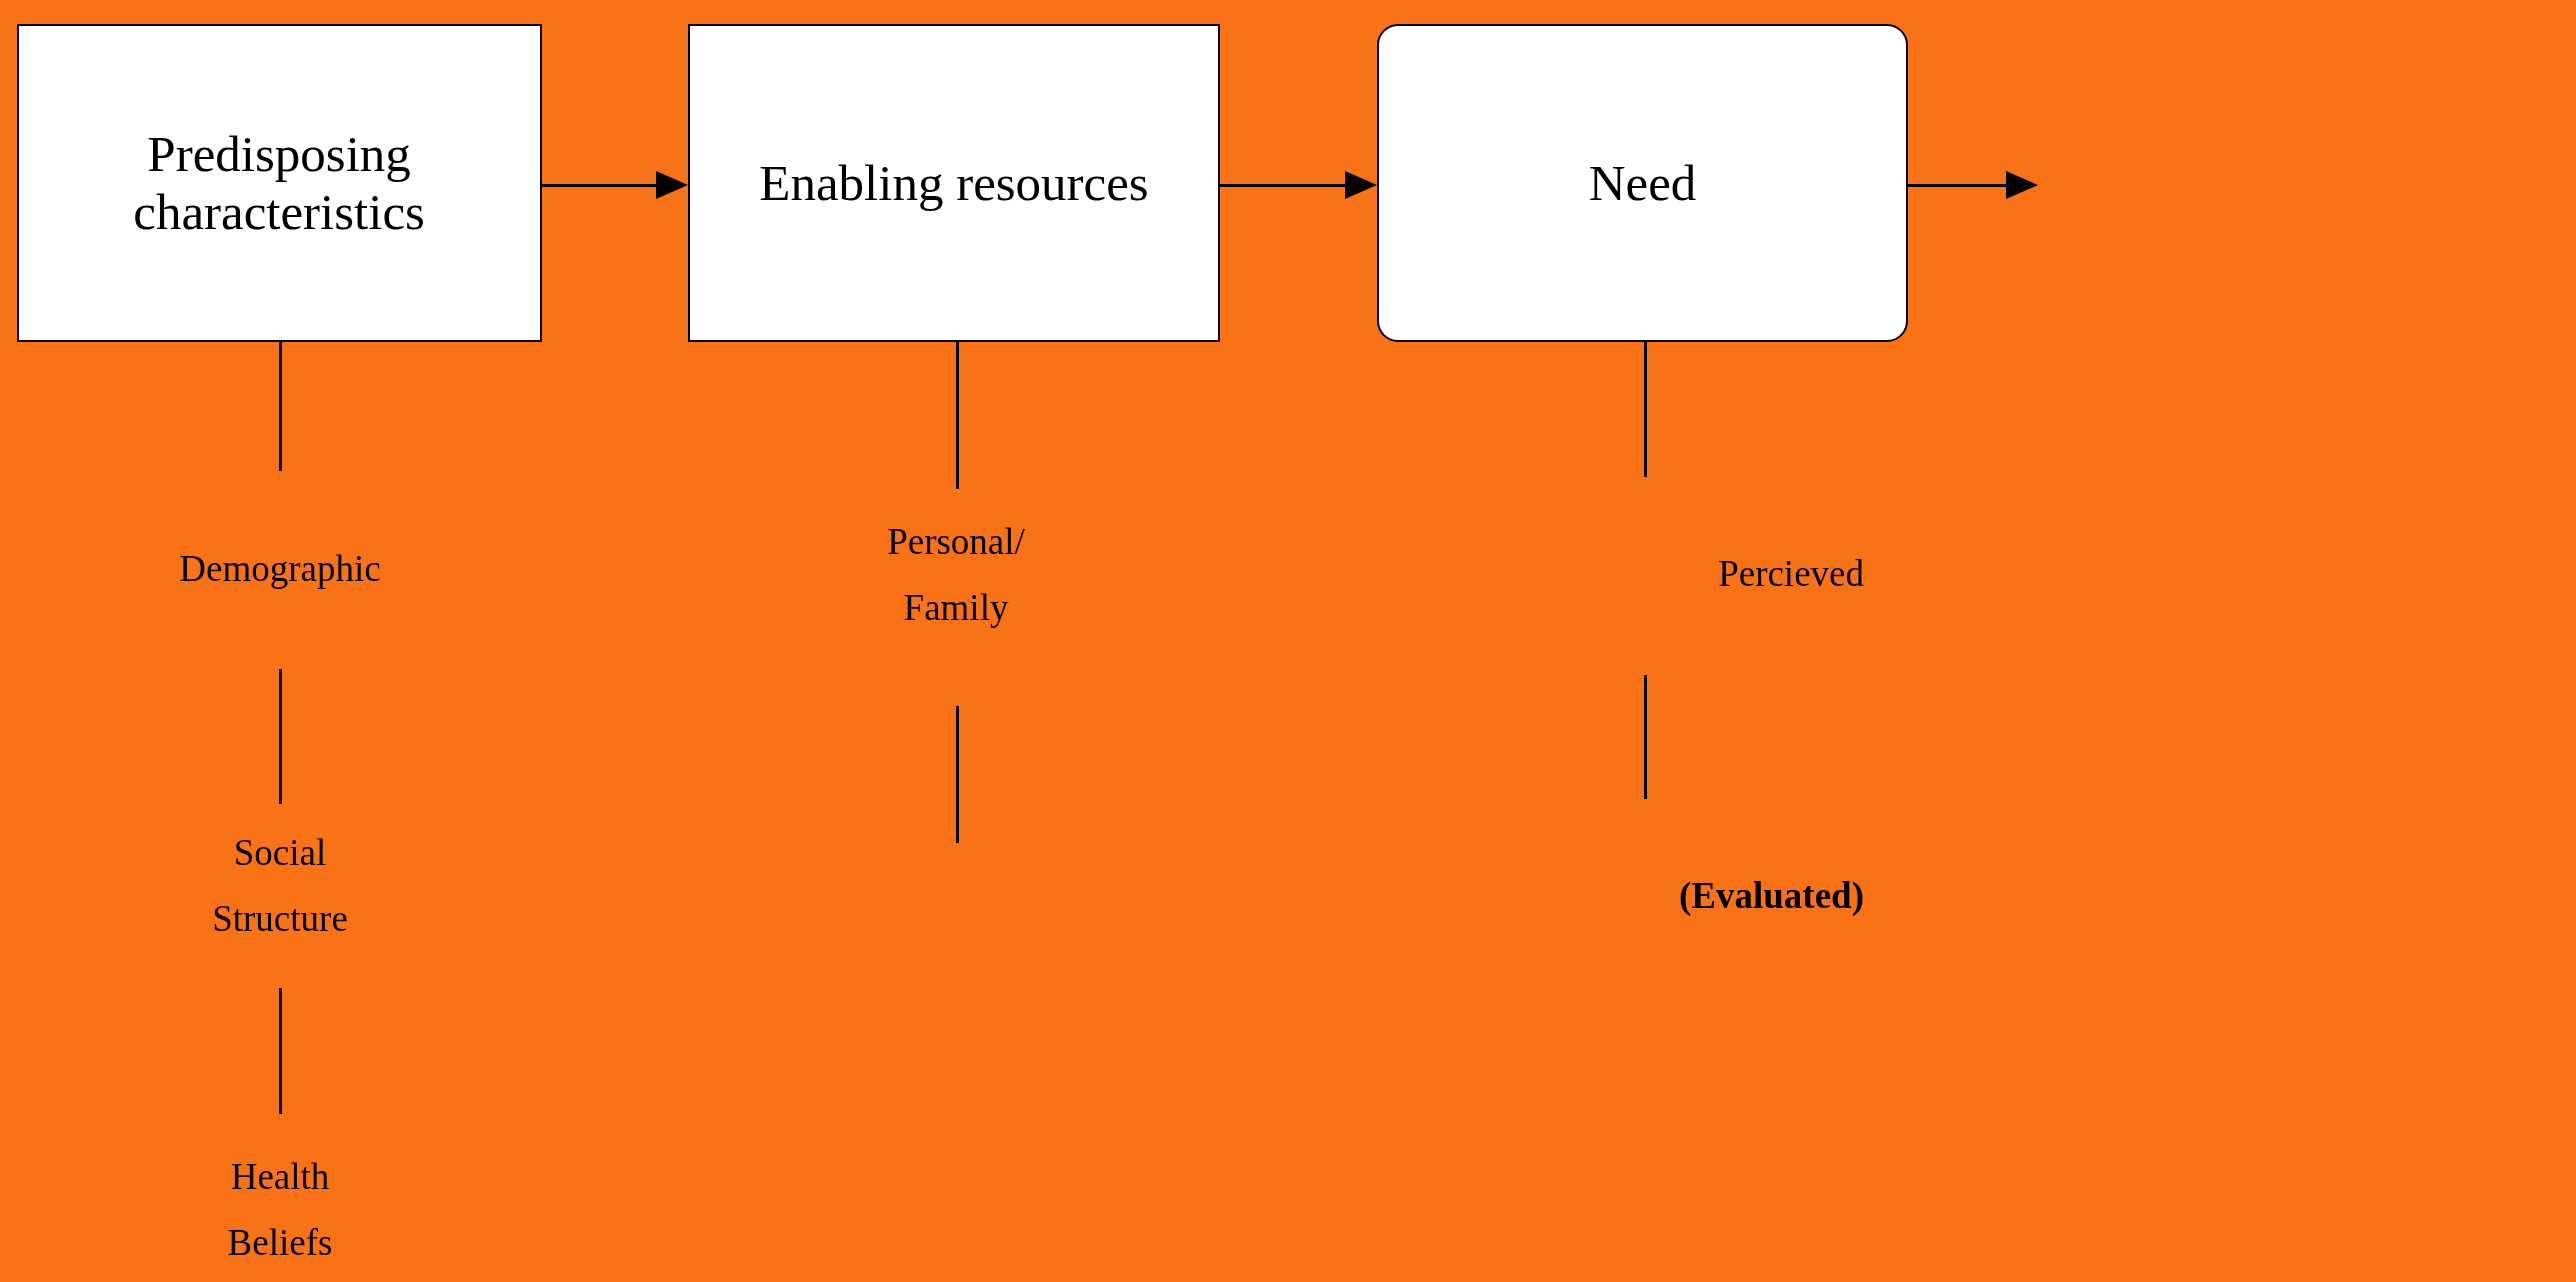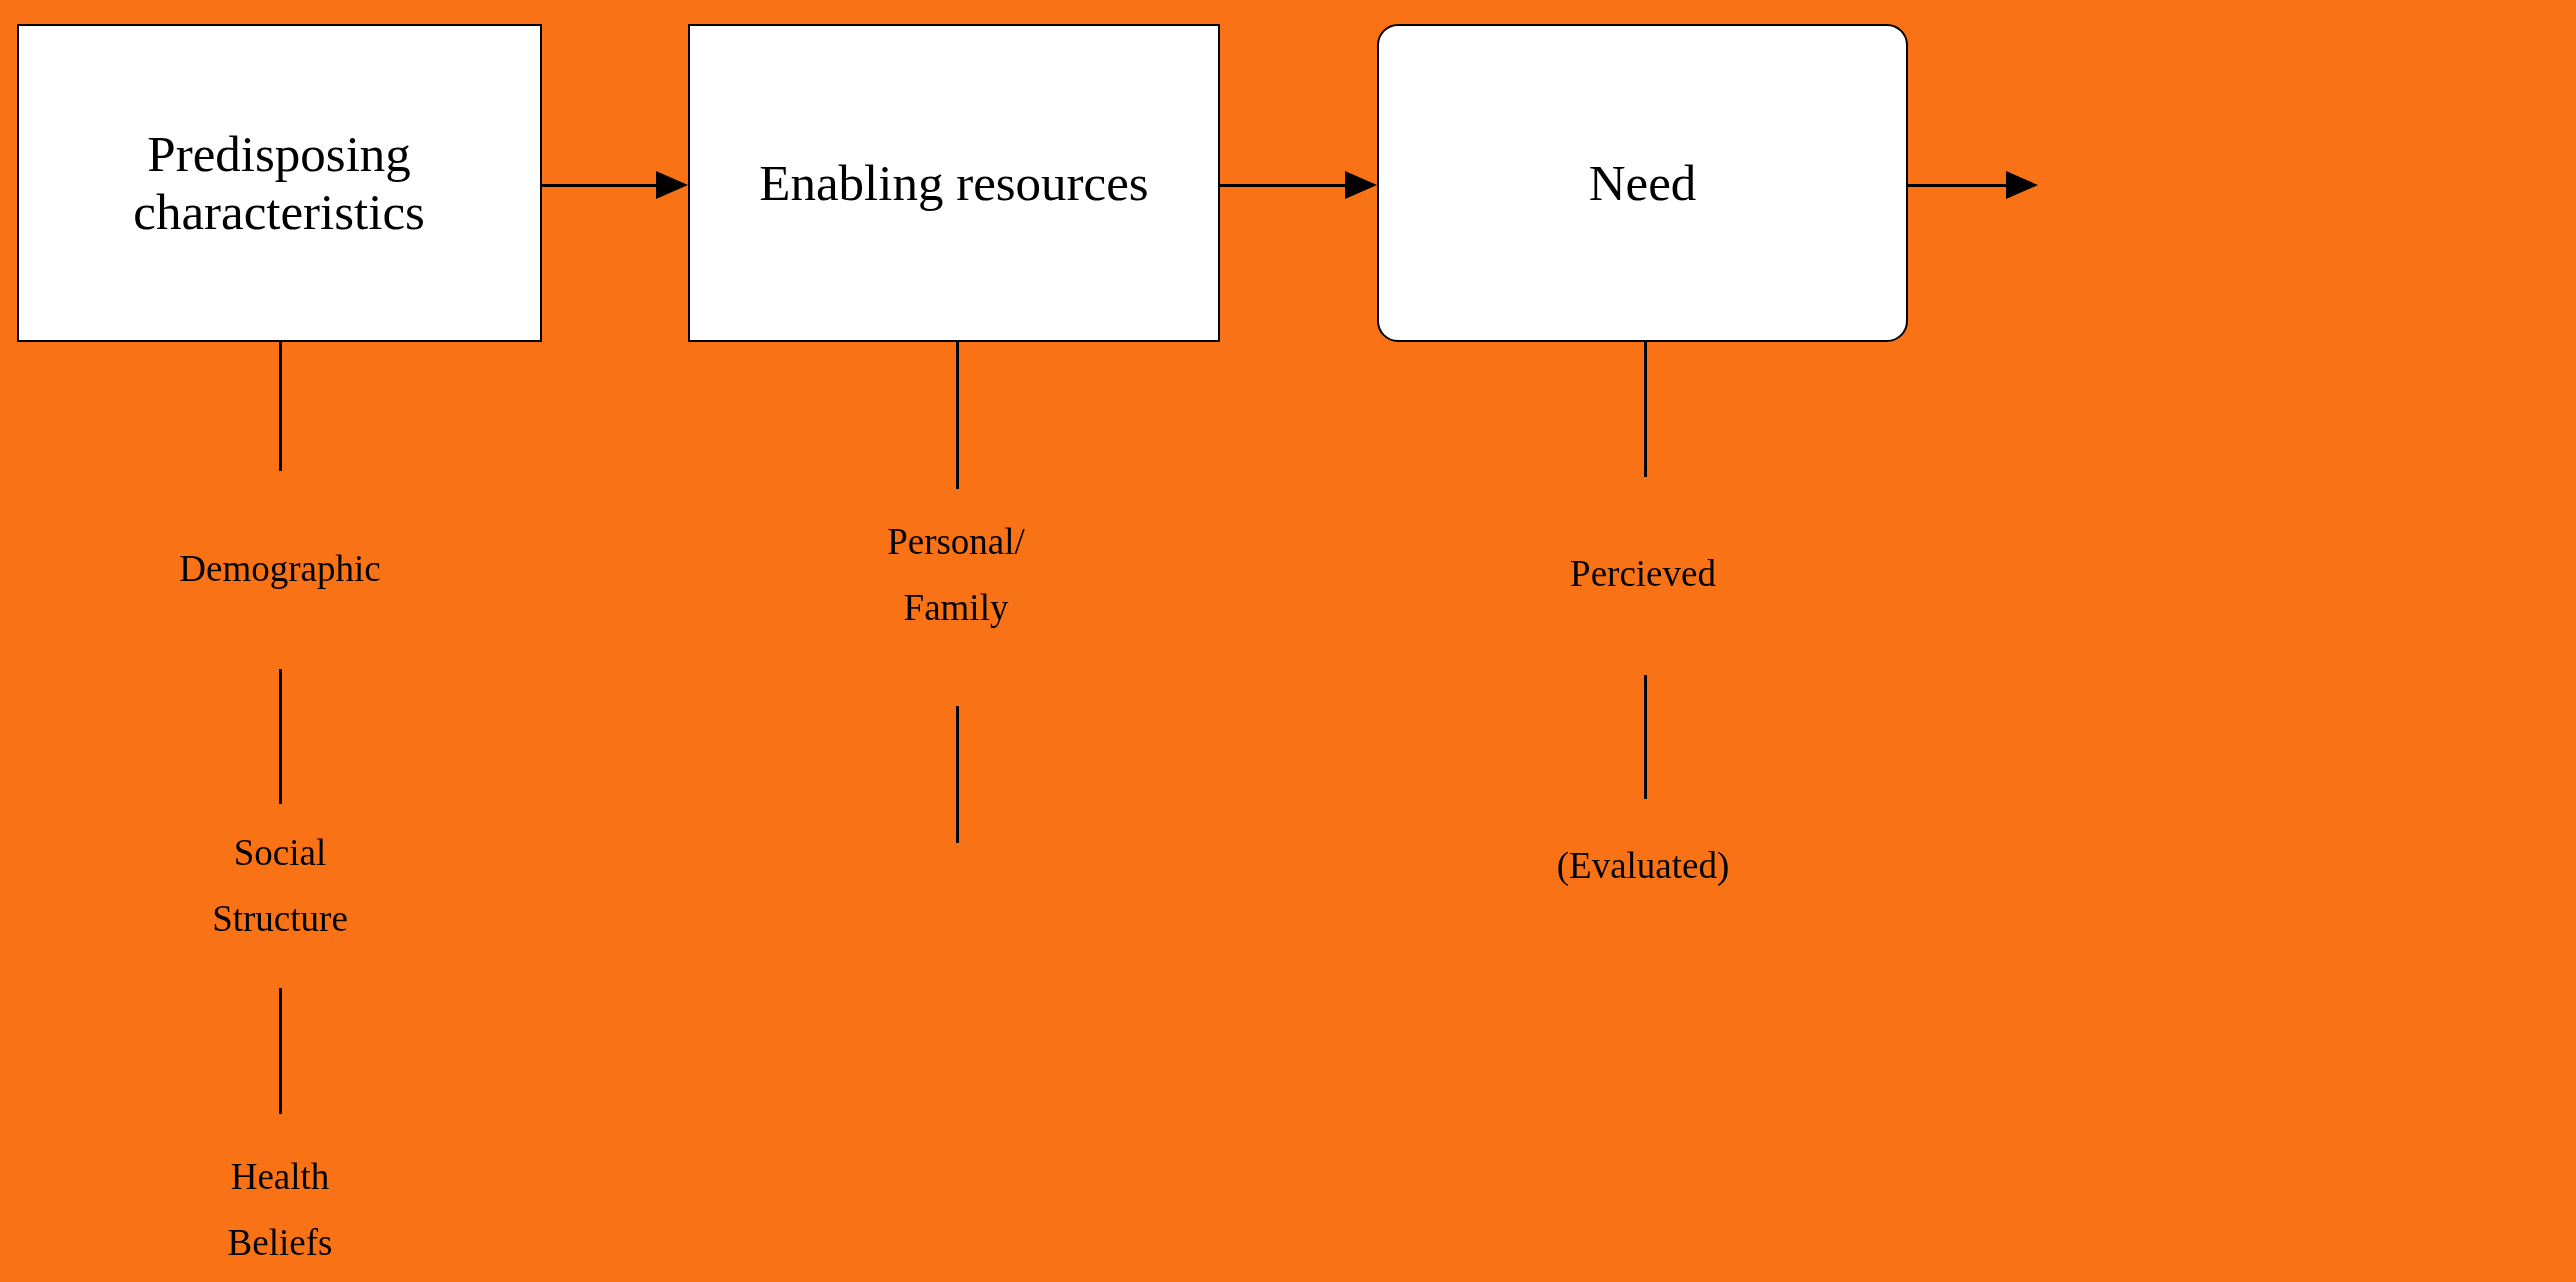--- a/index.html
+++ b/index.html
@@ -84,28 +84,28 @@
   .sub-label {
     position: absolute;
     width: 442px;
     text-align: center;
     font-size: 37px;
     line-height: 66px;
     white-space: pre-line;
   }
   .col1 { left: 59px; }   
   .col2 { left: 735px; } 
-  .col3 { left: 1422px; } 
+  .col3 { left: 1422px; text-align: right; } 
   .lab-demographic { top: 536px; }
   .lab-social      { top: 820px; }
   .lab-health      { top: 1144px; }
   .lab-personal    { top: 509px; }
   .lab-community   { top: 897px; }
   .lab-percieved   { top: 541px; }
-  .lab-evaluated   { top: 833px; }
+  .lab-evaluated   { top: 863px; font-weight: bold; }
 </style>
 </head>
 <body>
 
 <div class="canvas">
 
   <div class="flow-box box-1">
     <span class="box-label">Predisposing
 characteristics</span>
   </div>

